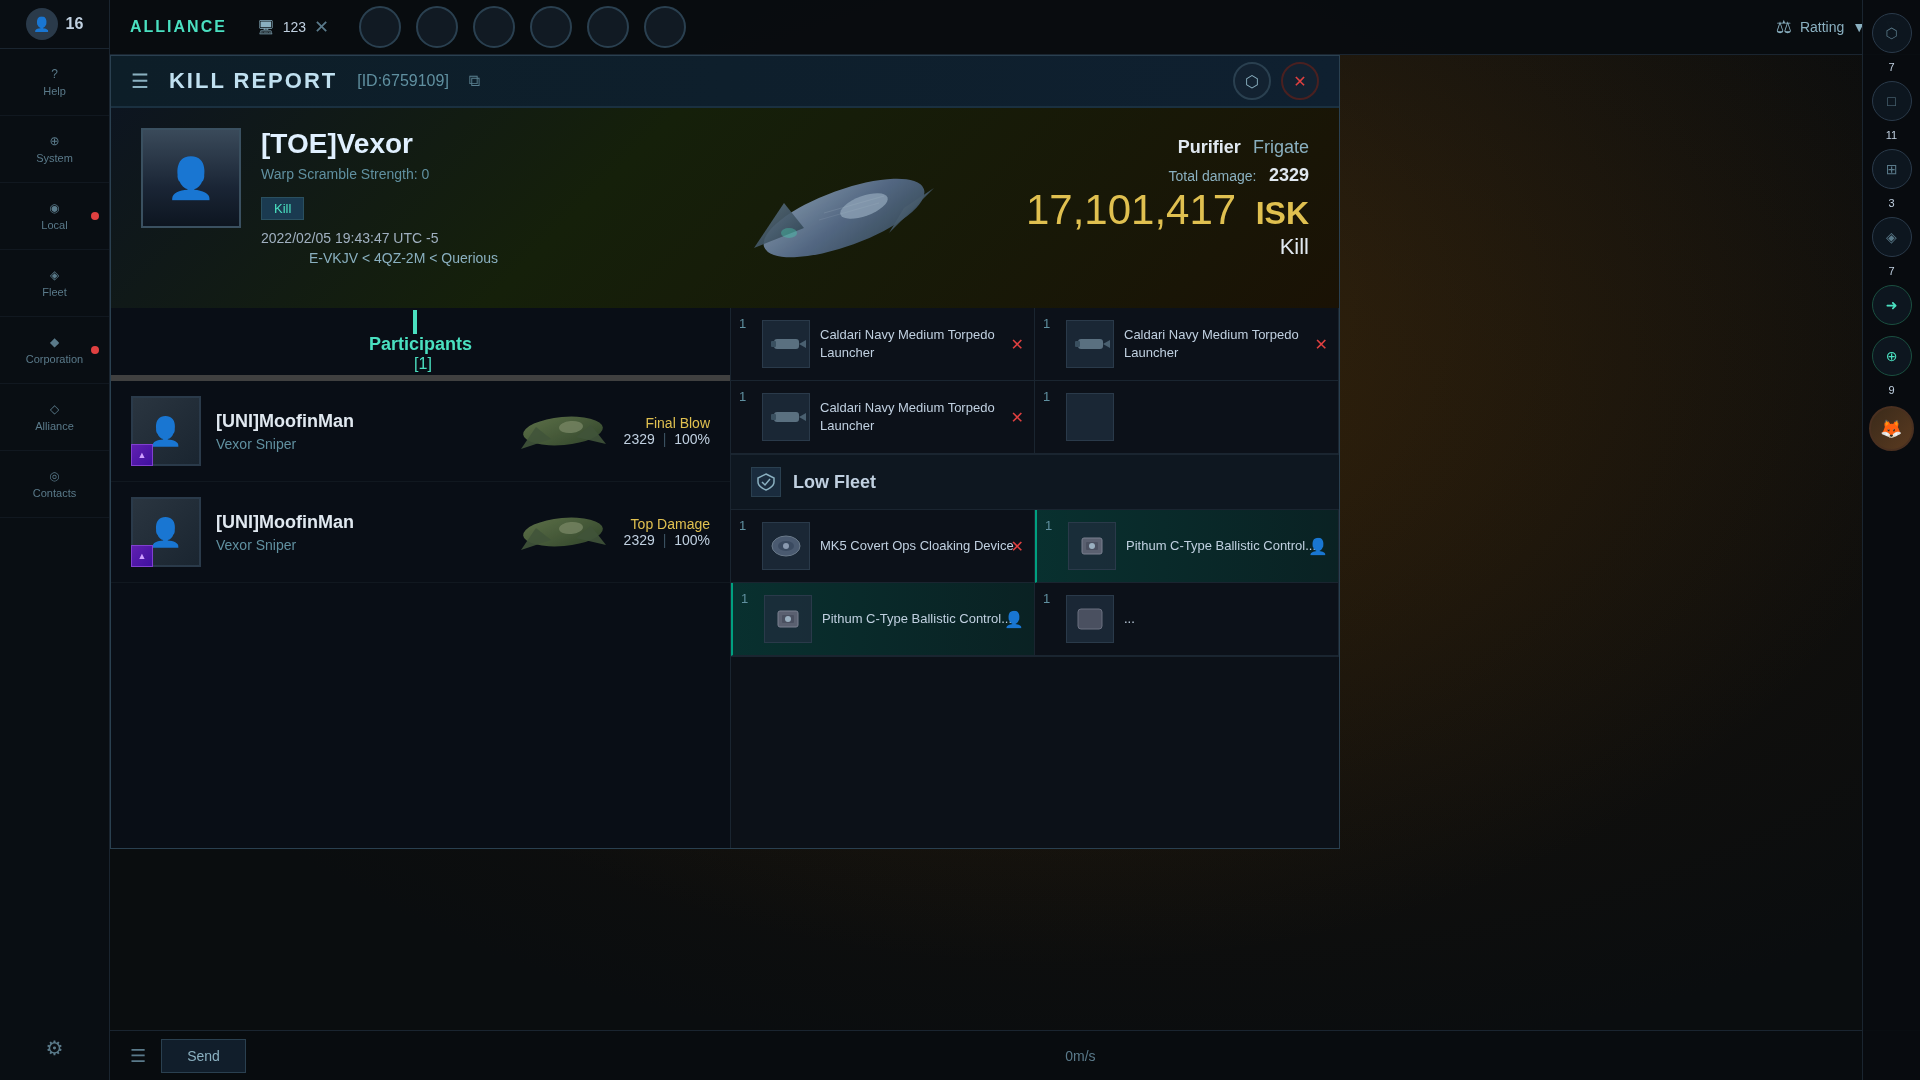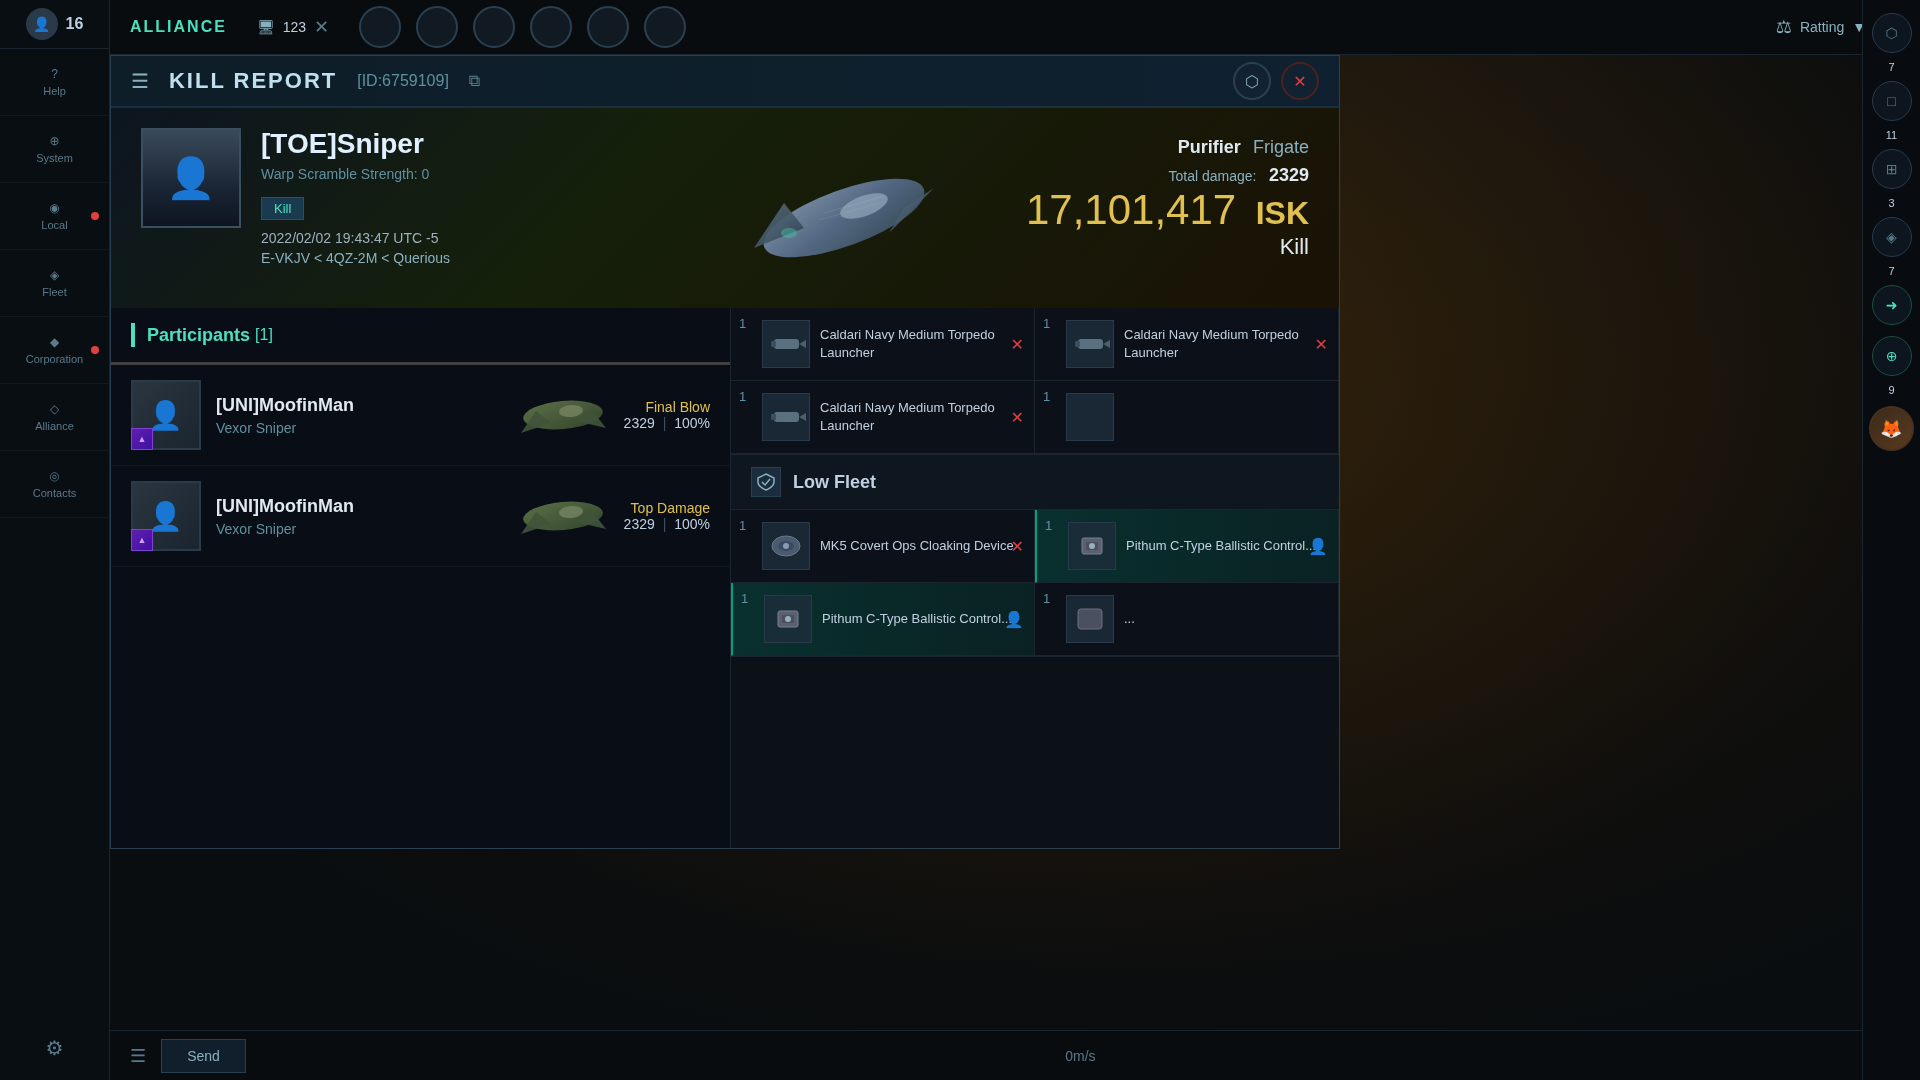--- a/index.html
+++ b/index.html
@@ -254,20 +254,21 @@
       margin-bottom: 10px;
     }
     .kill-time {
       color: #a0b0c0;
       font-size: 14px;
       margin-bottom: 4px;
     }
     .kill-location {
       color: #8ab0c0;
       font-size: 14px;
+      margin-left: 48px;
     }
 
     
     .ship-image {
       position: absolute;
       right: 380px;
       top: 20px;
       width: 230px;
       height: 180px;
       display: flex; align-items: center; justify-content: center;
@@ -311,24 +312,25 @@
 
     
     .participants-panel {
       width: 620px;
       background: rgba(10,15,22,0.95);
       border-right: 1px solid #1a2530;
       flex-shrink: 0;
       overflow-y: auto;
     }
     .participants-header {
-      padding: 15px 20px;
-      border-bottom: 3px solid #404040;
-      display: flex;
-      align-items: center;
+      padding: 2px 20px;
+      border-bottom: 6px solid #404040;
+      display: flex;
+      align-items: center;
+      flex-direction: column;
     }
     .participants-bar {
       width: 4px; height: 24px;
       background: #4ae0c0;
       margin-right: 12px;
     }
     .participants-title {
       color: #4ae0c0;
       font-size: 18px;
       font-weight: bold;
@@ -637,26 +639,26 @@
         <span>✕</span>
       </div>
     </div>
   </div>
 
   <div class="kill-info">
     <div class="kill-portrait">
       <div class="portrait-inner">👤</div>
     </div>
     <div class="kill-details">
-      <div class="kill-name">[TOE]Sniper</div>
+      <div class="kill-name">[TOE]Vexor</div>
       <div class="kill-warp">Warp Scramble Strength: 0</div>
       <div>
         <span class="kill-badge">Kill</span>
       </div>
-      <div class="kill-time">2022/02/02 19:43:47 UTC -5</div>
+      <div class="kill-time">2022/02/05 19:43:47 UTC -5</div>
       <div class="kill-location">E-VKJV &lt; 4QZ-2M &lt; Querious</div>
     </div>
 
     <div class="ship-image">
       <svg class="ship-svg" width="220" height="160" viewBox="0 0 220 160">
 
         <defs>
           <linearGradient id="shipGrad" x1="0%" y1="0%" x2="100%" y2="100%">
             <stop offset="0%" style="stop-color:#8aa0b8;stop-opacity:1"></stop>
             <stop offset="50%" style="stop-color:#5a7090;stop-opacity:1"></stop>

